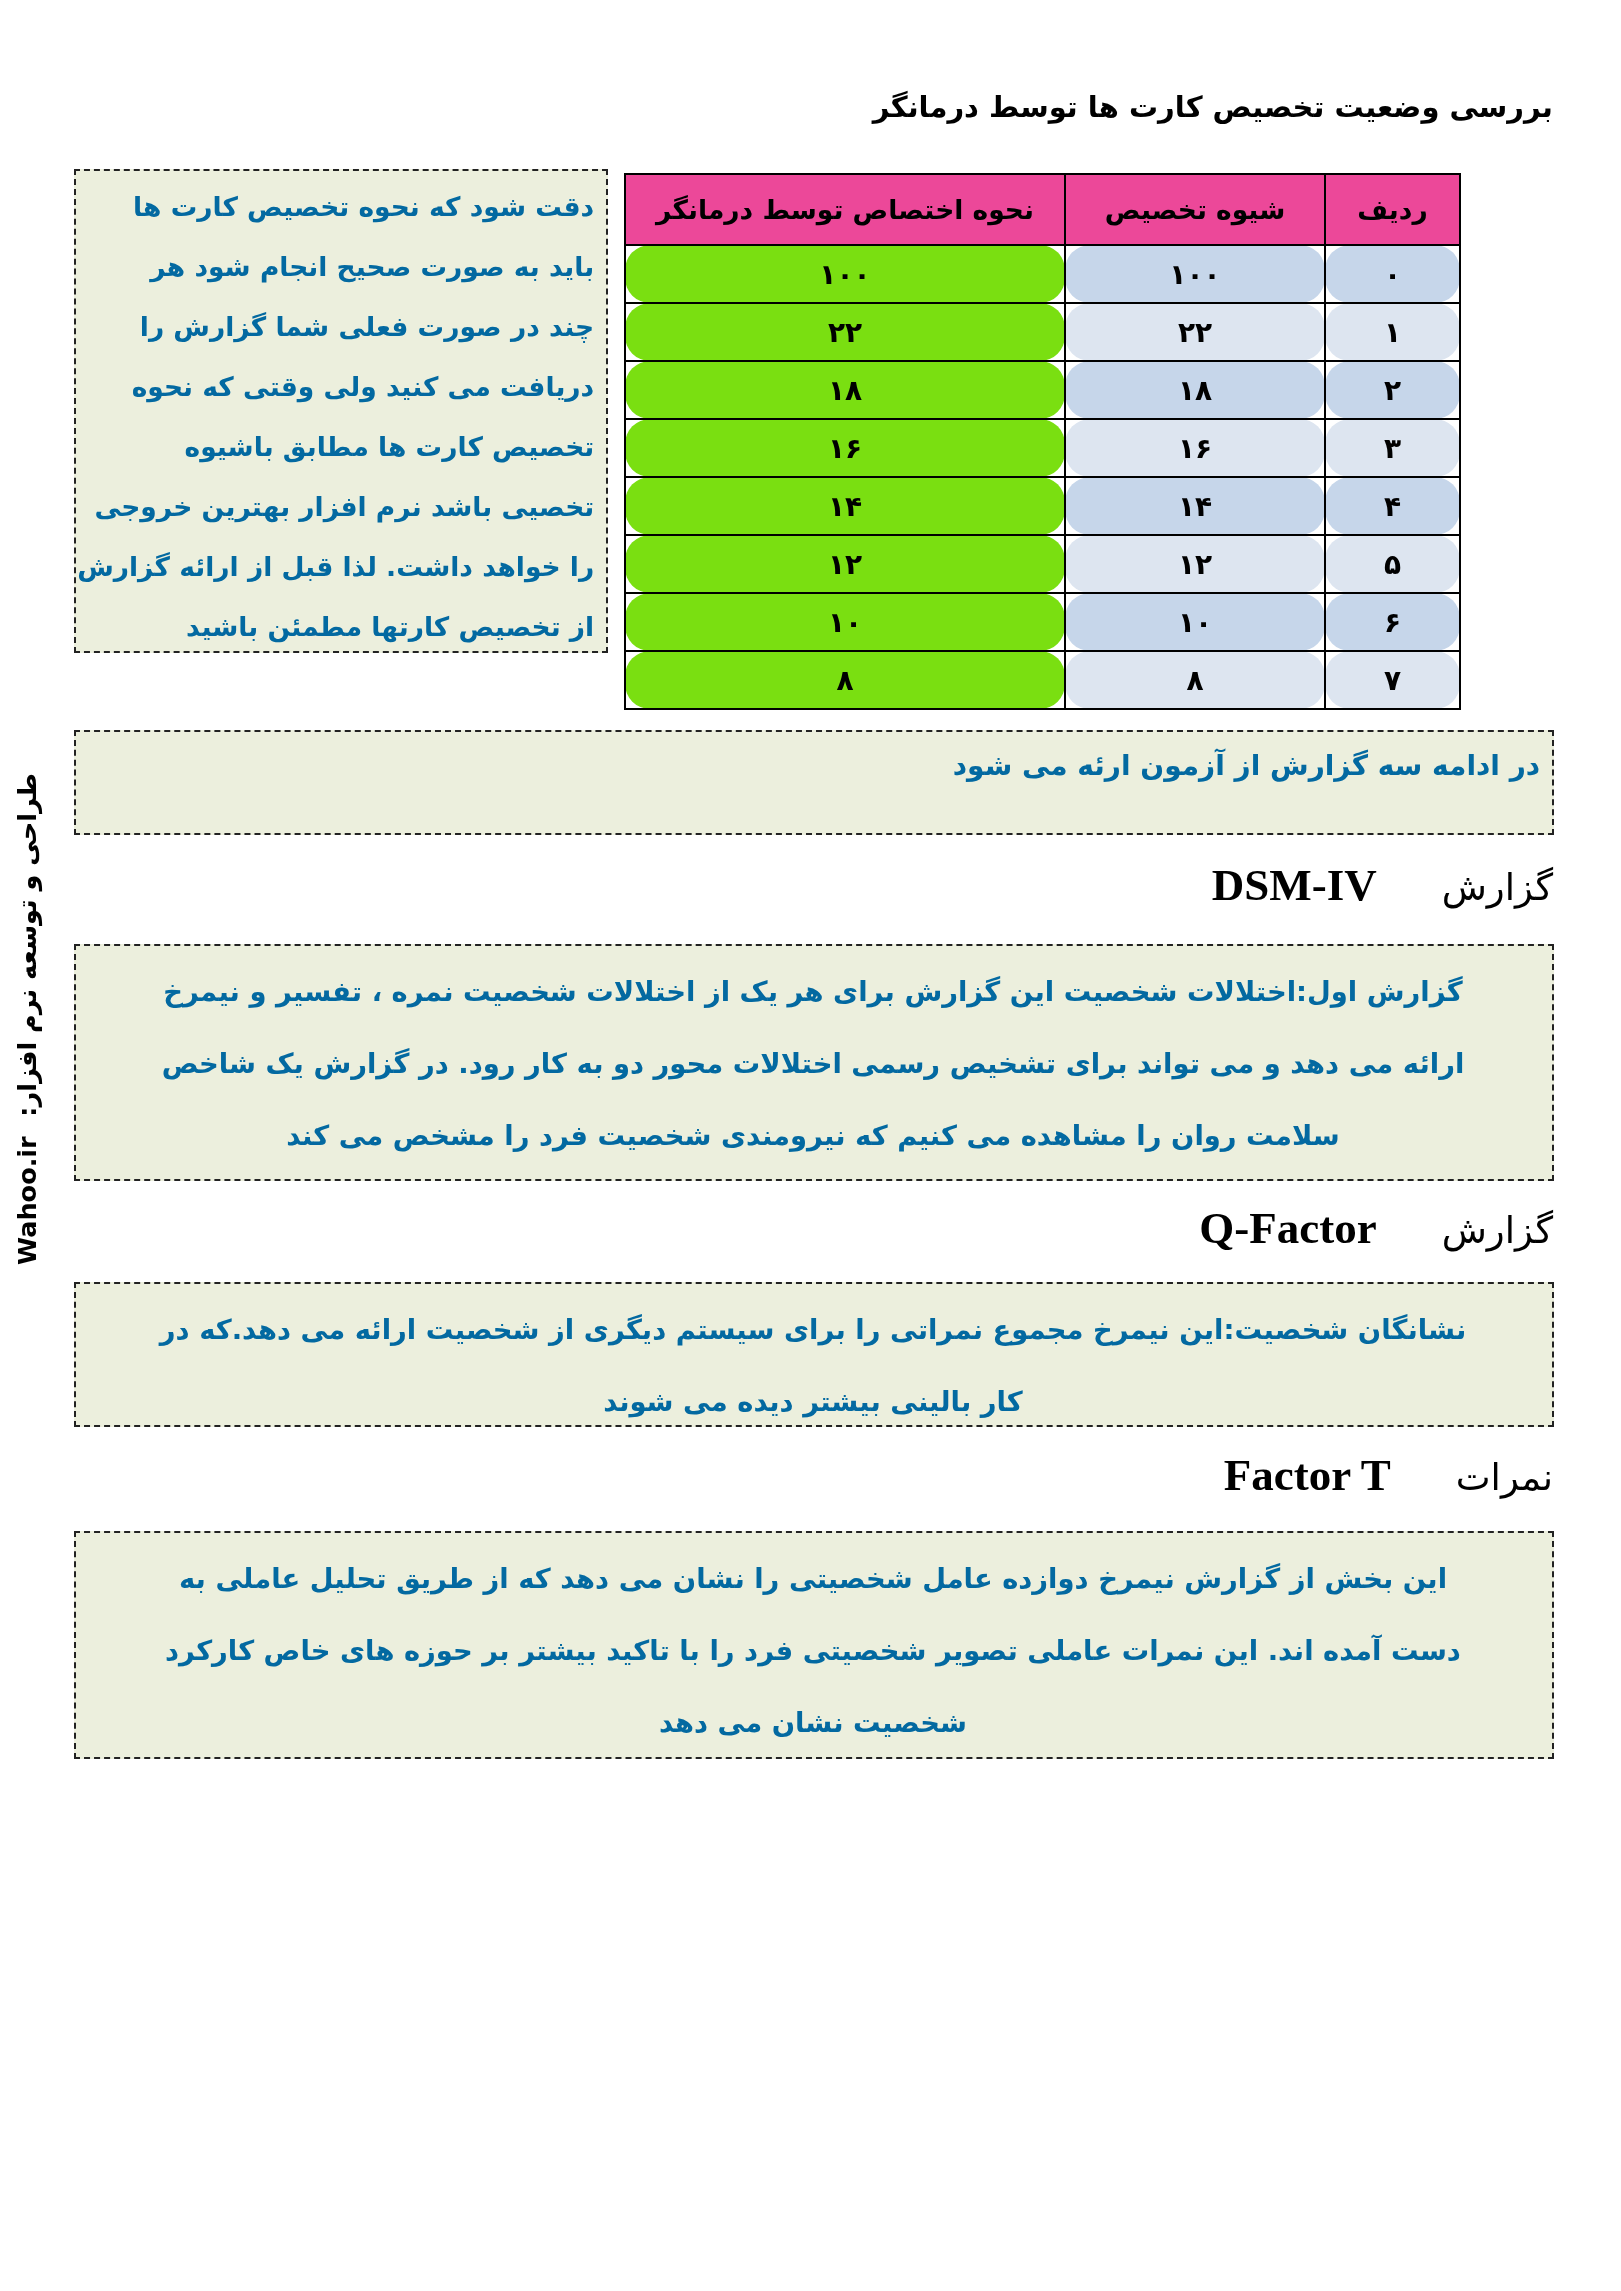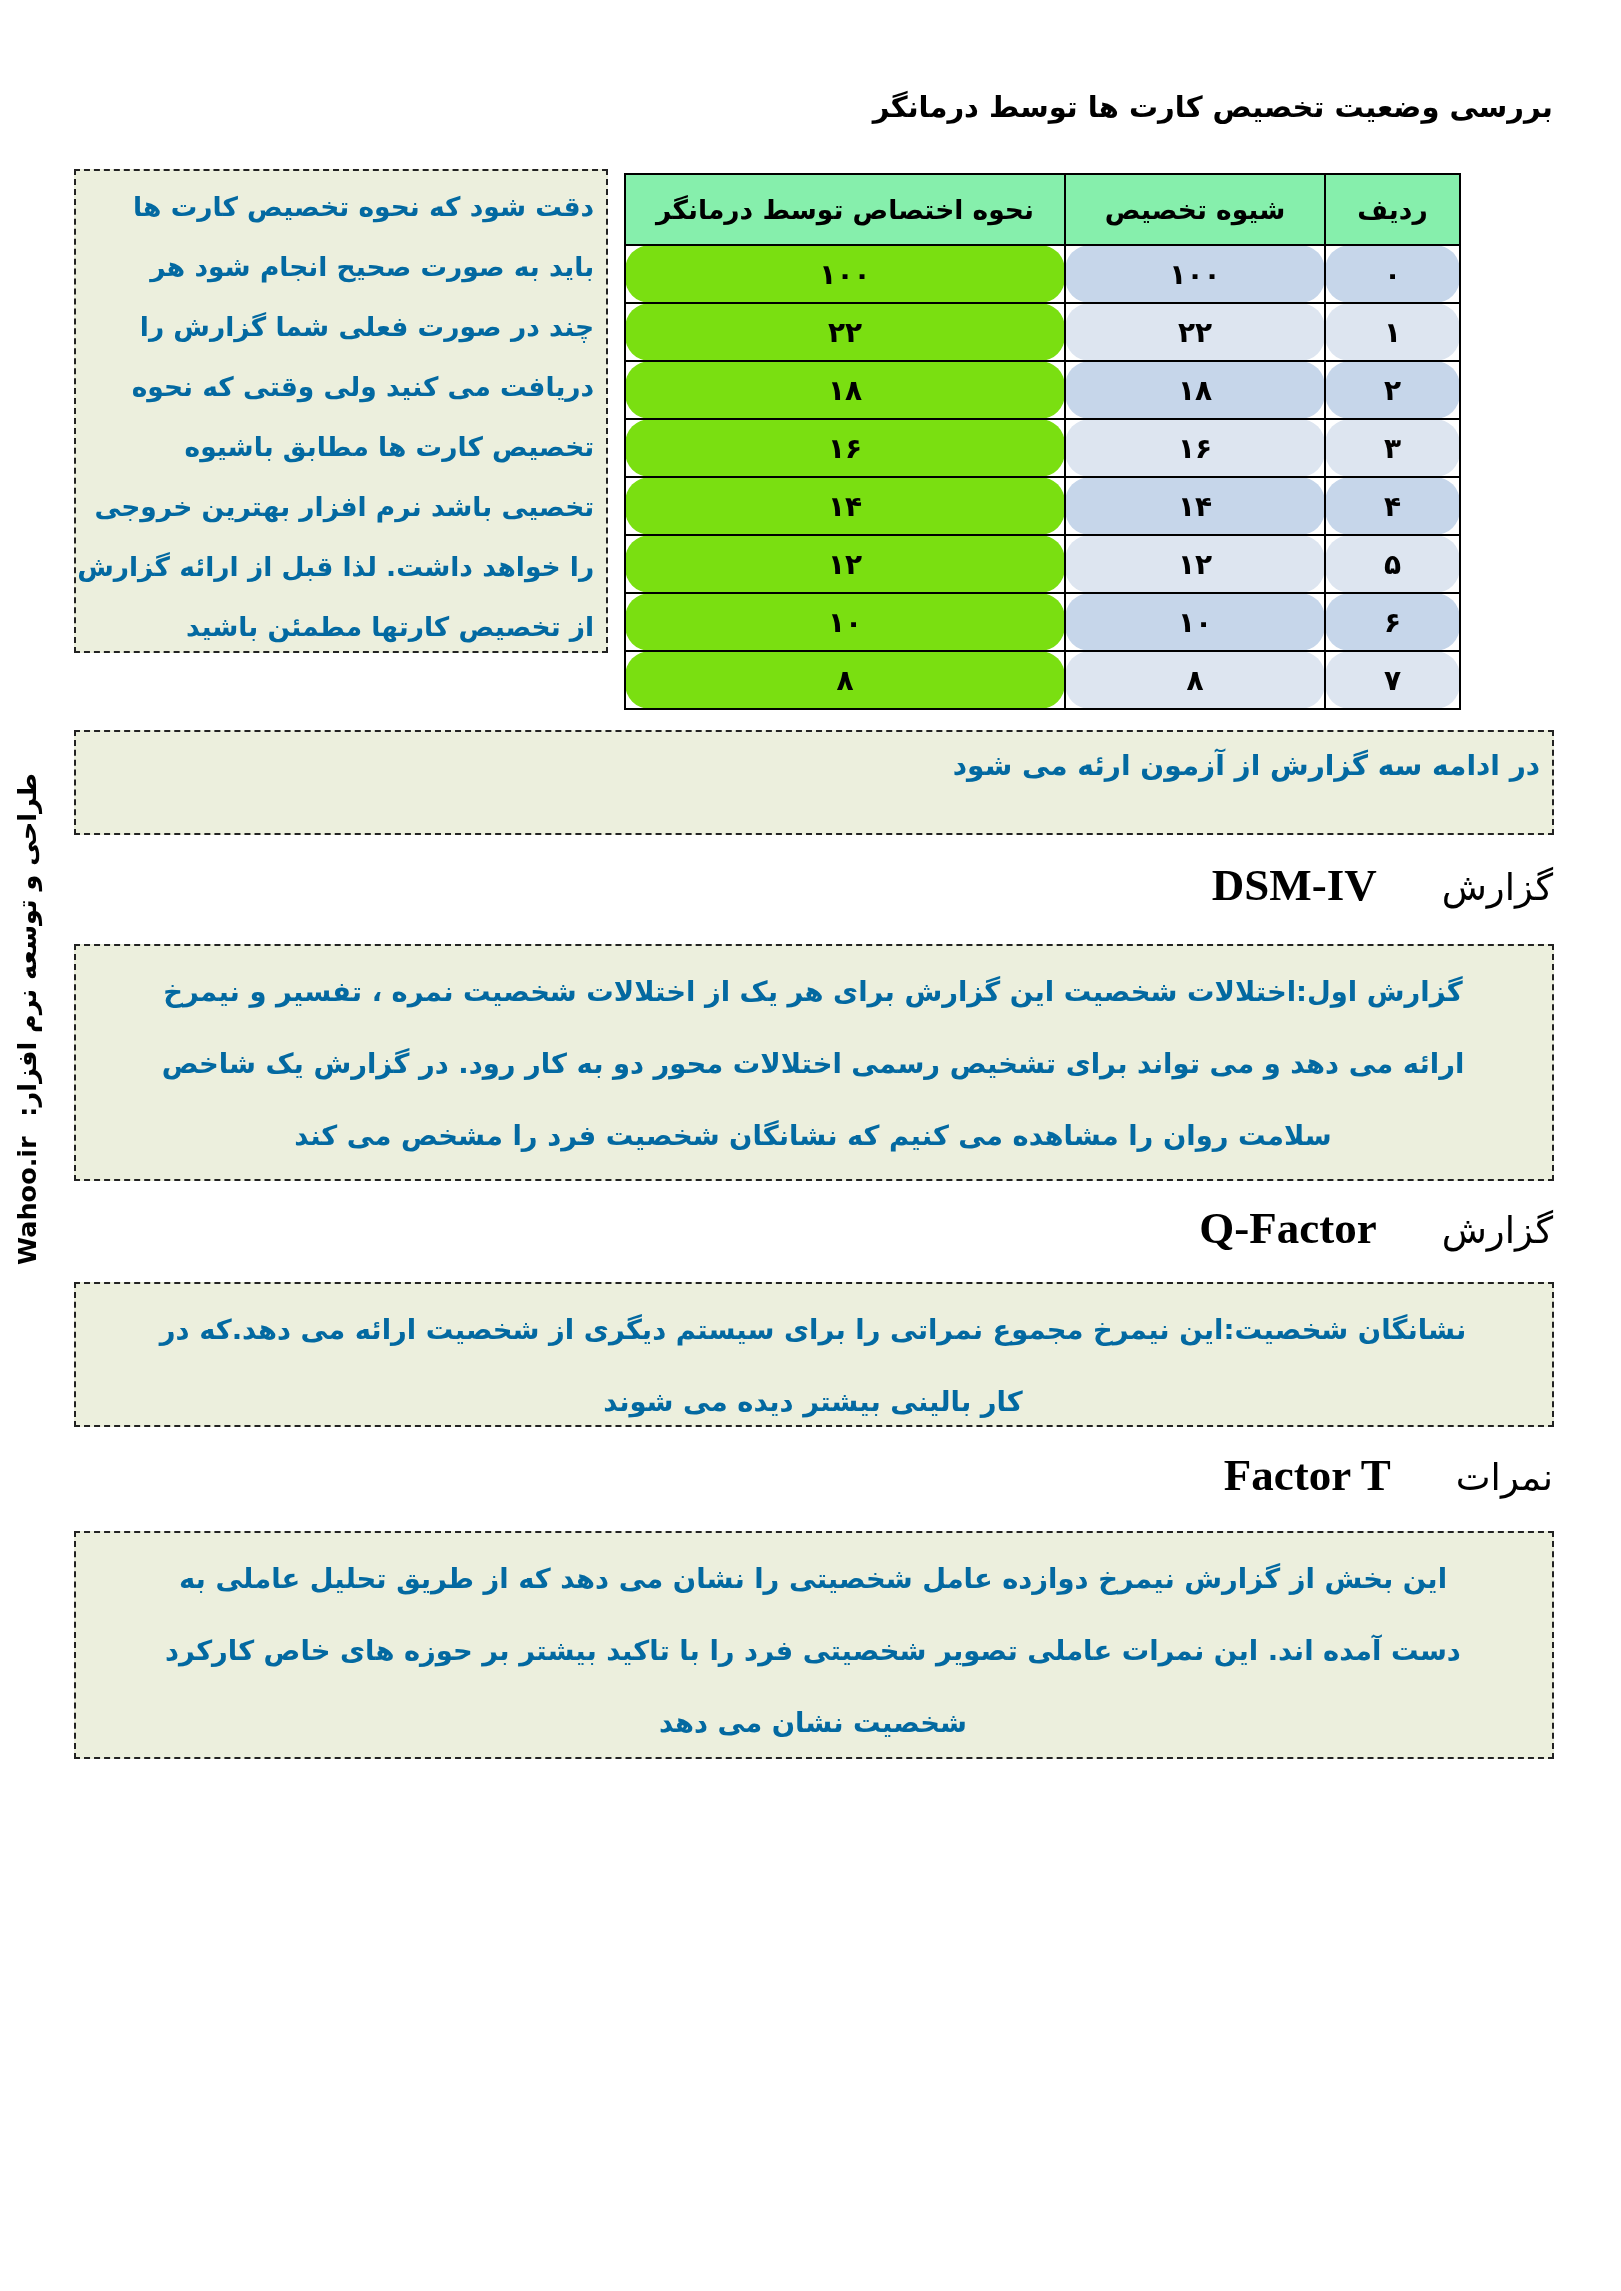--- a/index.html
+++ b/index.html
@@ -41,21 +41,21 @@
   .h-t   { top:1449px; }
   
   .alloc-table {
     position:absolute; left:624px; top:173px; border-collapse:collapse;
     direction:rtl; table-layout:fixed;
   }
   .alloc-table th, .alloc-table td {
     border:2px solid #000; text-align:center; vertical-align:middle;
     font-weight:bold; padding:0;
   }
-  .alloc-table th { height:69px; font-size:26.5px; background:#86efac; }
+  .alloc-table th { height:69px; font-size:26.5px; background:#ec4899; }
   .alloc-table td { height:56px; font-size:28px;border-radius:25px; }
   .c-radif { width:133px; }
   .c-shive { width:258px; }
   .c-nahve { width:438px; }
   .greencell { background:#7ADF11; }
   tbody tr:nth-child(odd)  .bluecell { background:#C6D6EA; }
   tbody tr:nth-child(even) .bluecell { background:#DDE5F0; }
   
   .credit {
     position:absolute; left:27.4px; top:1019px;
@@ -144,21 +144,21 @@
   <div class="dash-box intro-box">
     <div class="line">در ادامه سه گزارش از آزمون ارئه می شود</div>
   </div>
 
   <div class="sec-h h-dsm">
     <span class="fa">گزارش</span><span class="en">DSM-IV</span>
   </div>
   <div class="dash-box body-box dsm-box">
     <div class="line">گزارش اول:اختلالات شخصیت این گزارش برای هر یک از اختلالات شخصیت نمره ، تفسیر و نیمرخ</div>
     <div class="line">ارائه می دهد و می تواند برای تشخیص رسمی اختلالات محور دو به کار رود. در گزارش یک شاخص</div>
-    <div class="line">سلامت روان را مشاهده می کنیم که نشانگان شخصیت فرد را مشخص می کند</div>
+    <div class="line">سلامت روان را مشاهده می کنیم که نیرومندی شخصیت فرد را مشخص می کند</div>
   </div>
 
   <div class="sec-h h-q">
     <span class="fa">گزارش</span><span class="en">Q-Factor</span>
   </div>
   <div class="dash-box body-box q-box">
     <div class="line">نشانگان شخصیت:این نیمرخ مجموع نمراتی را برای سیستم دیگری از شخصیت ارائه می دهد.که در</div>
     <div class="line">کار بالینی بیشتر دیده می شوند</div>
   </div>
 

